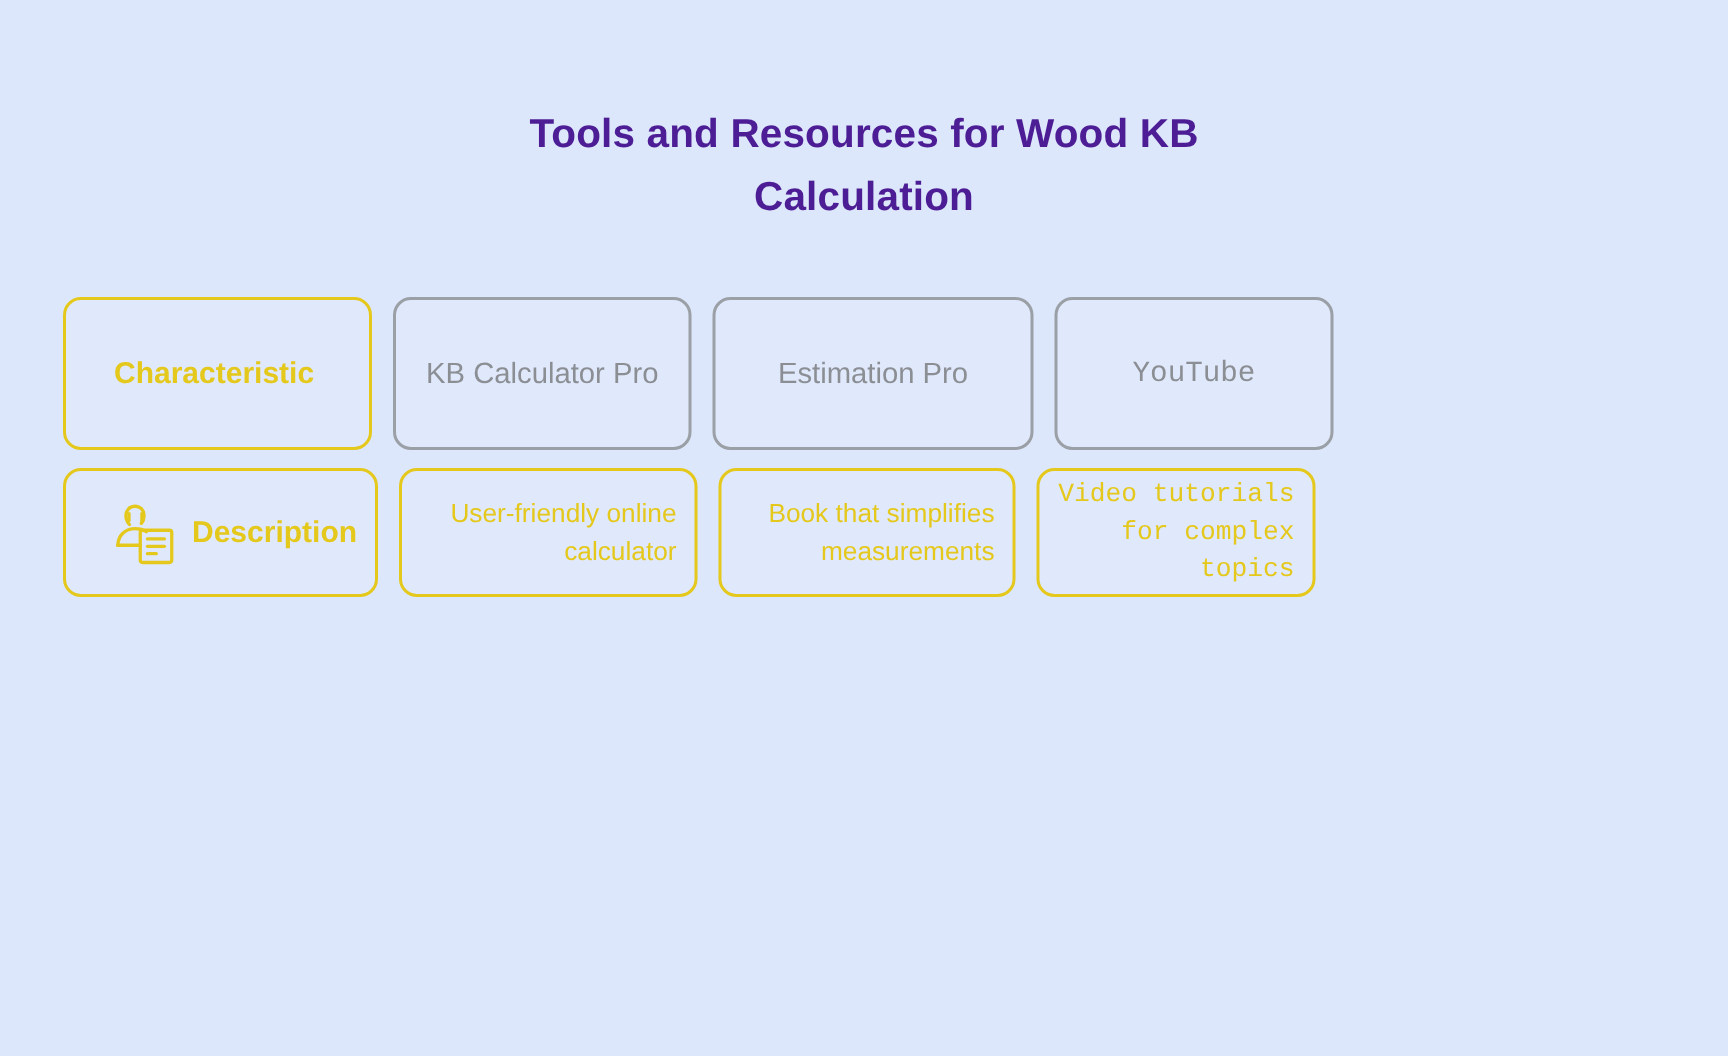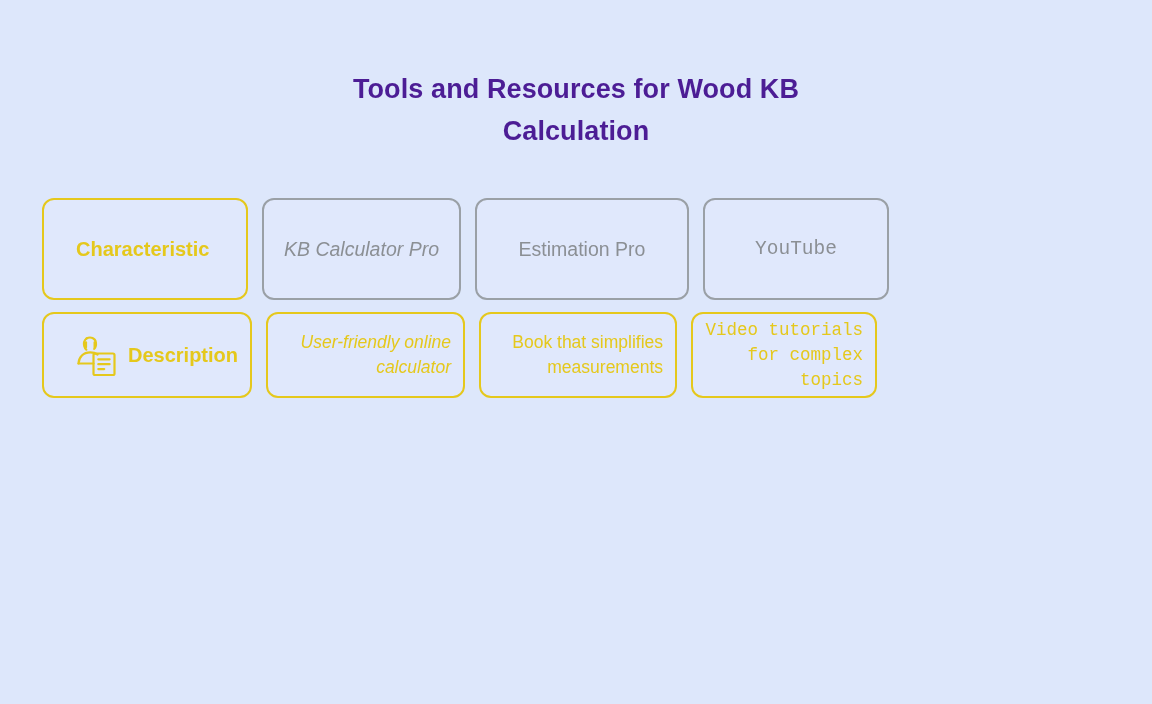--- a/index.html
+++ b/index.html
@@ -54,21 +54,21 @@
     justify-content: center;
     padding: 6px 12px;
     text-align: center;
     color: #8b8f94;
     font-size: 19.5px;
     line-height: 33px;
   }
 
   
   .col-0 { flex: 0 0 206px; }
-  .col-1 { flex: 0 0 199px; font-style: italic; }
+  .col-1 { flex: 0 0 199px; }
   .col-2 { flex: 0 0 214px; }
   .col-3 { flex: 0 0 198px; }
   .col-4 { flex: 0 0 186px; font-family: Liberation Mono, monospace; }
 
   .row-header .cell { height: 102px; }
   .row-body   .cell { height: 86px; text-align: right; }
 
   
   .cell.accent {
     border-color: #e5c81c;

